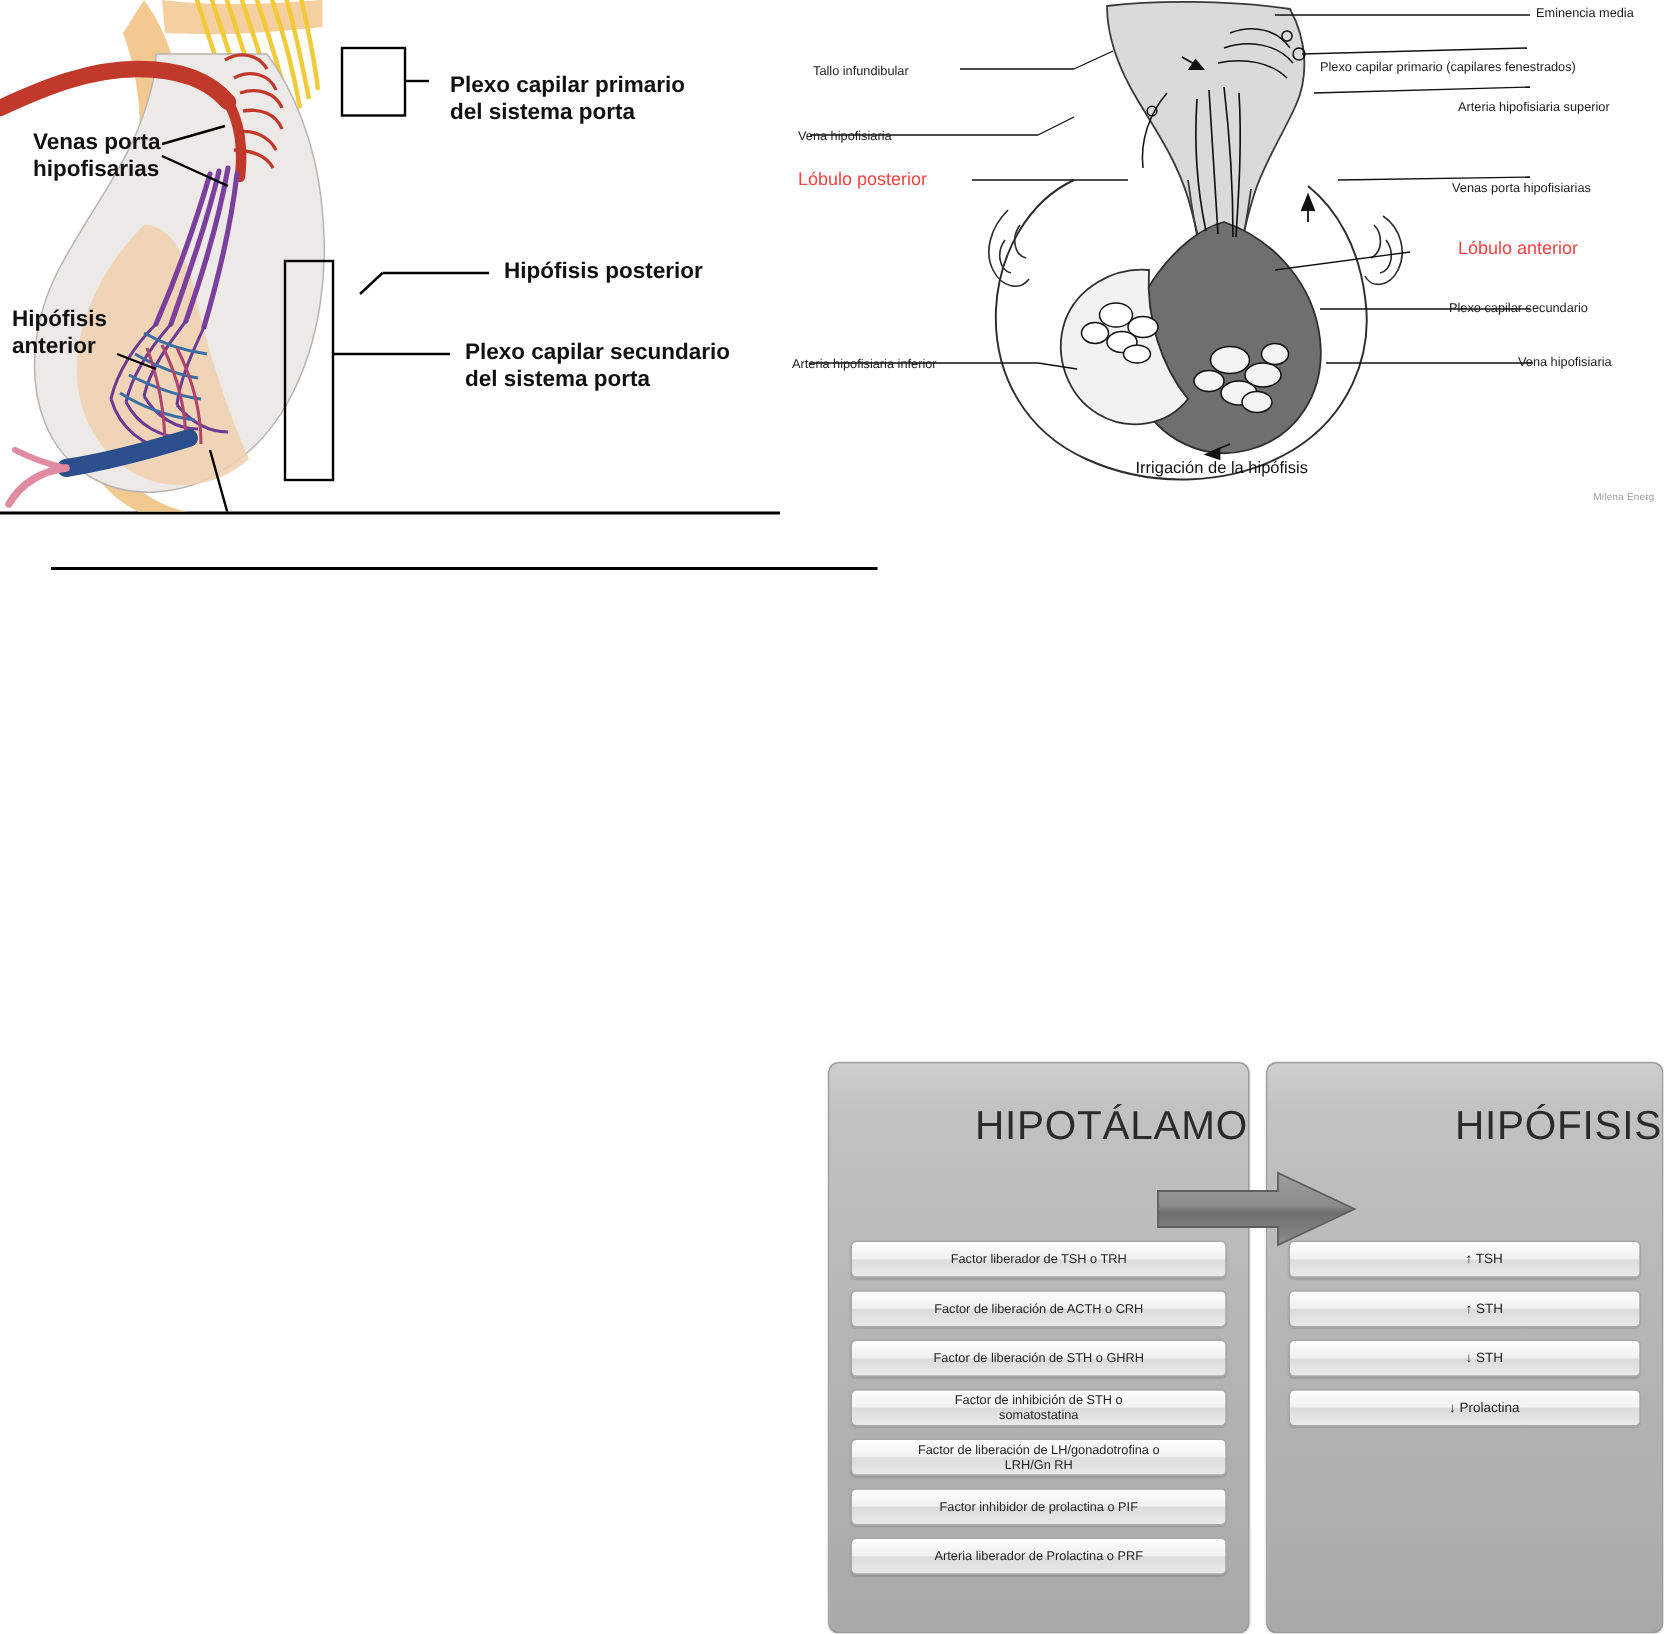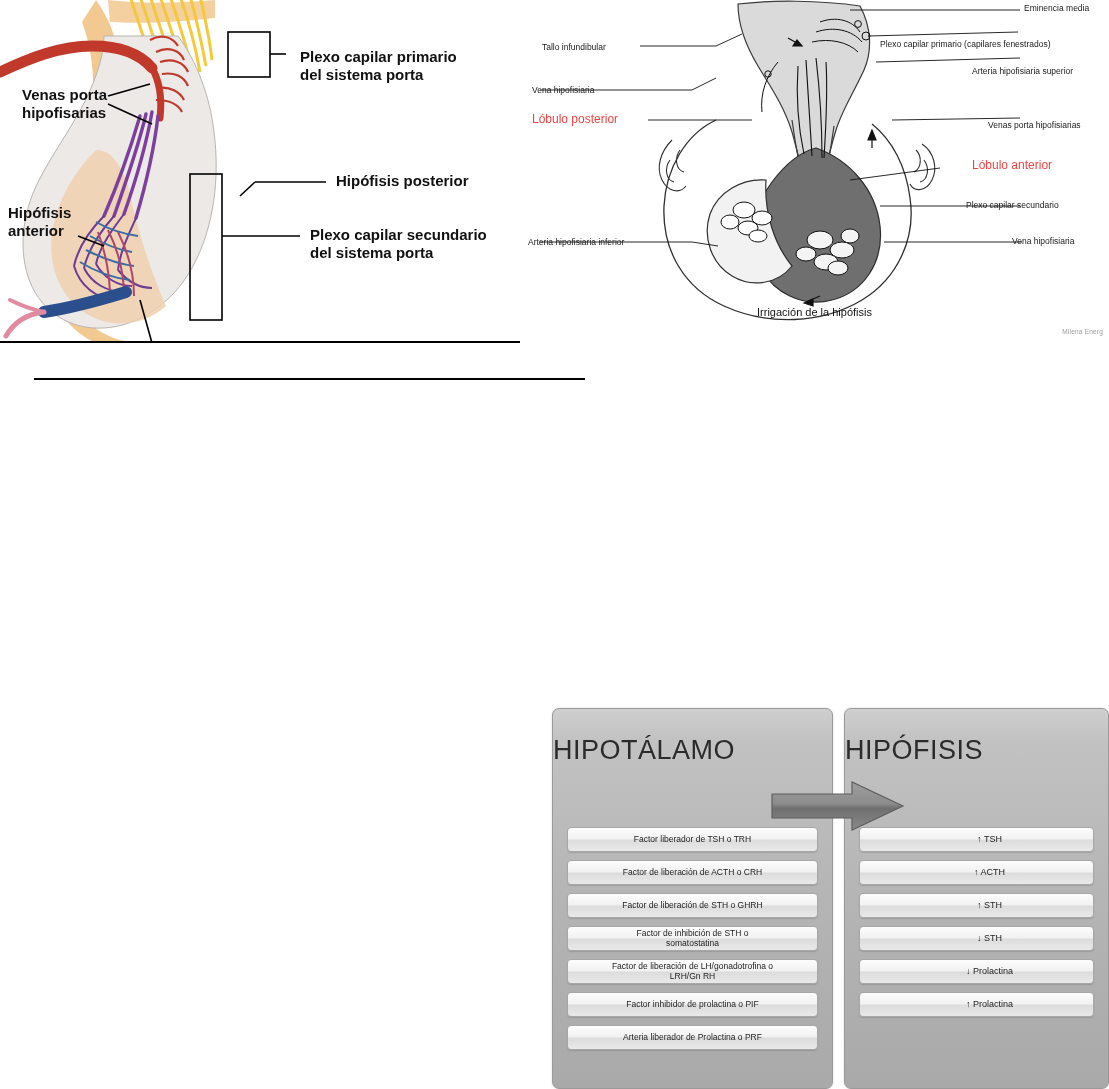--- a/index.html
+++ b/index.html
@@ -112,21 +112,21 @@
     box-shadow: 0 0 2px rgba(0,0,0,.18);
   }
   #panel-hipotalamo { left: 0px;  width: 281px; }
   #panel-hipofisis  { left: 292px; width: 265px; }
 
   .panel-title {
     position: absolute;
     top: 26px;
     left: 0;
     width: 100%;
-    text-align: left;
+    text-align: right;
     font-size: 27px;
     color: #2b2b2b;
     letter-spacing: .5px;
     font-family: "Liberation Sans", sans-serif;
   }
 
   .btn-list {
     position: absolute;
     left: 14px;
     right: 14px;
@@ -347,21 +347,21 @@
       <line x1="128" y1="120" x2="232" y2="120"></line>
       <line x1="20" y1="242" x2="172" y2="242"></line>
       <line x1="172" y1="242" x2="198" y2="246"></line>
       <line x1="330" y1="180" x2="420" y2="168"></line>
     </g>
   </svg>
 
   <div class="lbl-r-small" style="left:504px; top:3px;">Eminencia media</div>
   <div class="lbl-r-small" style="left:360px; top:39px;">Plexo capilar primario (capilares fenestrados)</div>
   <div class="lbl-r-small" style="left:452px; top:66px;">Arteria hipofisiaria superior</div>
-  <div class="lbl-r-small" style="left:448px; top:120px;margin-left:20px;">Venas porta hipofisiarias</div>
+  <div class="lbl-r-small" style="left:448px; top:120px;">Venas porta hipofisiarias</div>
   <div class="lbl-r-small" style="left:446px; top:200px;">Plexo capilar secundario</div>
   <div class="lbl-r-small" style="left:492px; top:236px;">Vena hipofisiaria</div>
 
   <div class="lbl-r-small" style="left:22px; top:42px;">Tallo infundibular</div>
   <div class="lbl-r-small" style="left:12px; top:85px;">Vena hipofisiaria</div>
   <div class="lbl-r-small" style="left:8px; top:237px;">Arteria hipofisiaria inferior</div>
 
   <div class="lbl-r-big" style="left:12px; top:112px;">Lóbulo posterior</div>
   <div class="lbl-r-big" style="left:452px; top:158px;">Lóbulo anterior</div>
 
@@ -385,25 +385,23 @@
 LRH/Gn RH</div>
       <div class="btn">Factor inhibidor de prolactina o PIF</div>
       <div class="btn">Arteria liberador de Prolactina o PRF</div>
     </div>
   </div>
 
   <div id="panel-hipofisis" class="panel">
     <div class="panel-title">HIPÓFISIS</div>
     <div class="btn-list">
       <div class="btn">↑ TSH</div>
-      <div class="btn">↑ ACTH</div>
       <div class="btn">↑ STH</div>
       <div class="btn">↓ STH</div>
       <div class="btn">↓ Prolactina</div>
-      <div class="btn">↑ Prolactina</div>
     </div>
   </div>
 
   <svg id="arrow-hipotalamo-hipofisis" viewBox="0 0 135 52">
     <defs>
       <linearGradient id="arrGrad" x1="0" y1="0" x2="0" y2="1">
         <stop offset="0%" stop-color="#9e9e9e"></stop>
         <stop offset="45%" stop-color="#8c8c8c"></stop>
         <stop offset="55%" stop-color="#6f6f6f"></stop>
         <stop offset="100%" stop-color="#8a8a8a"></stop>

